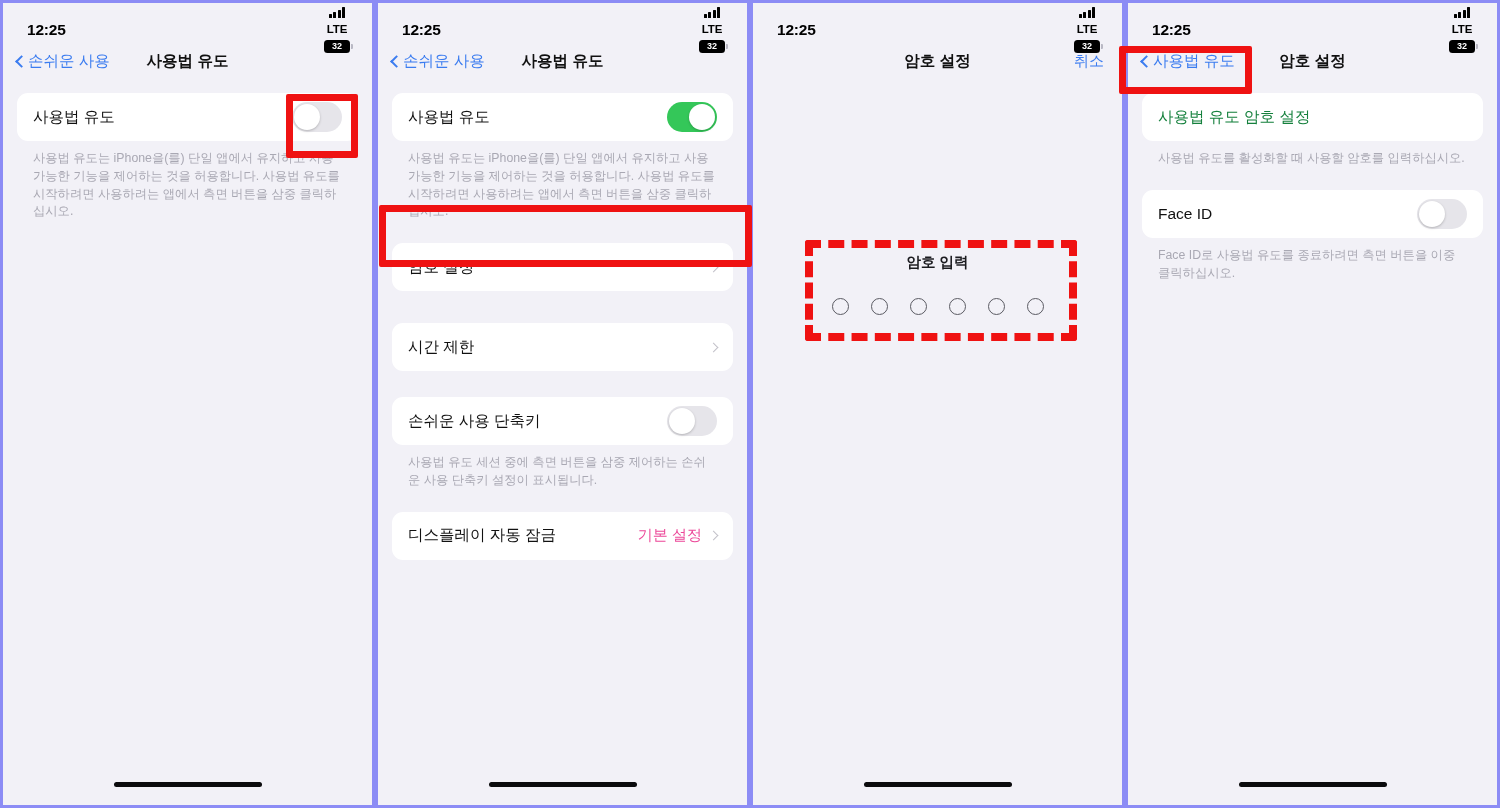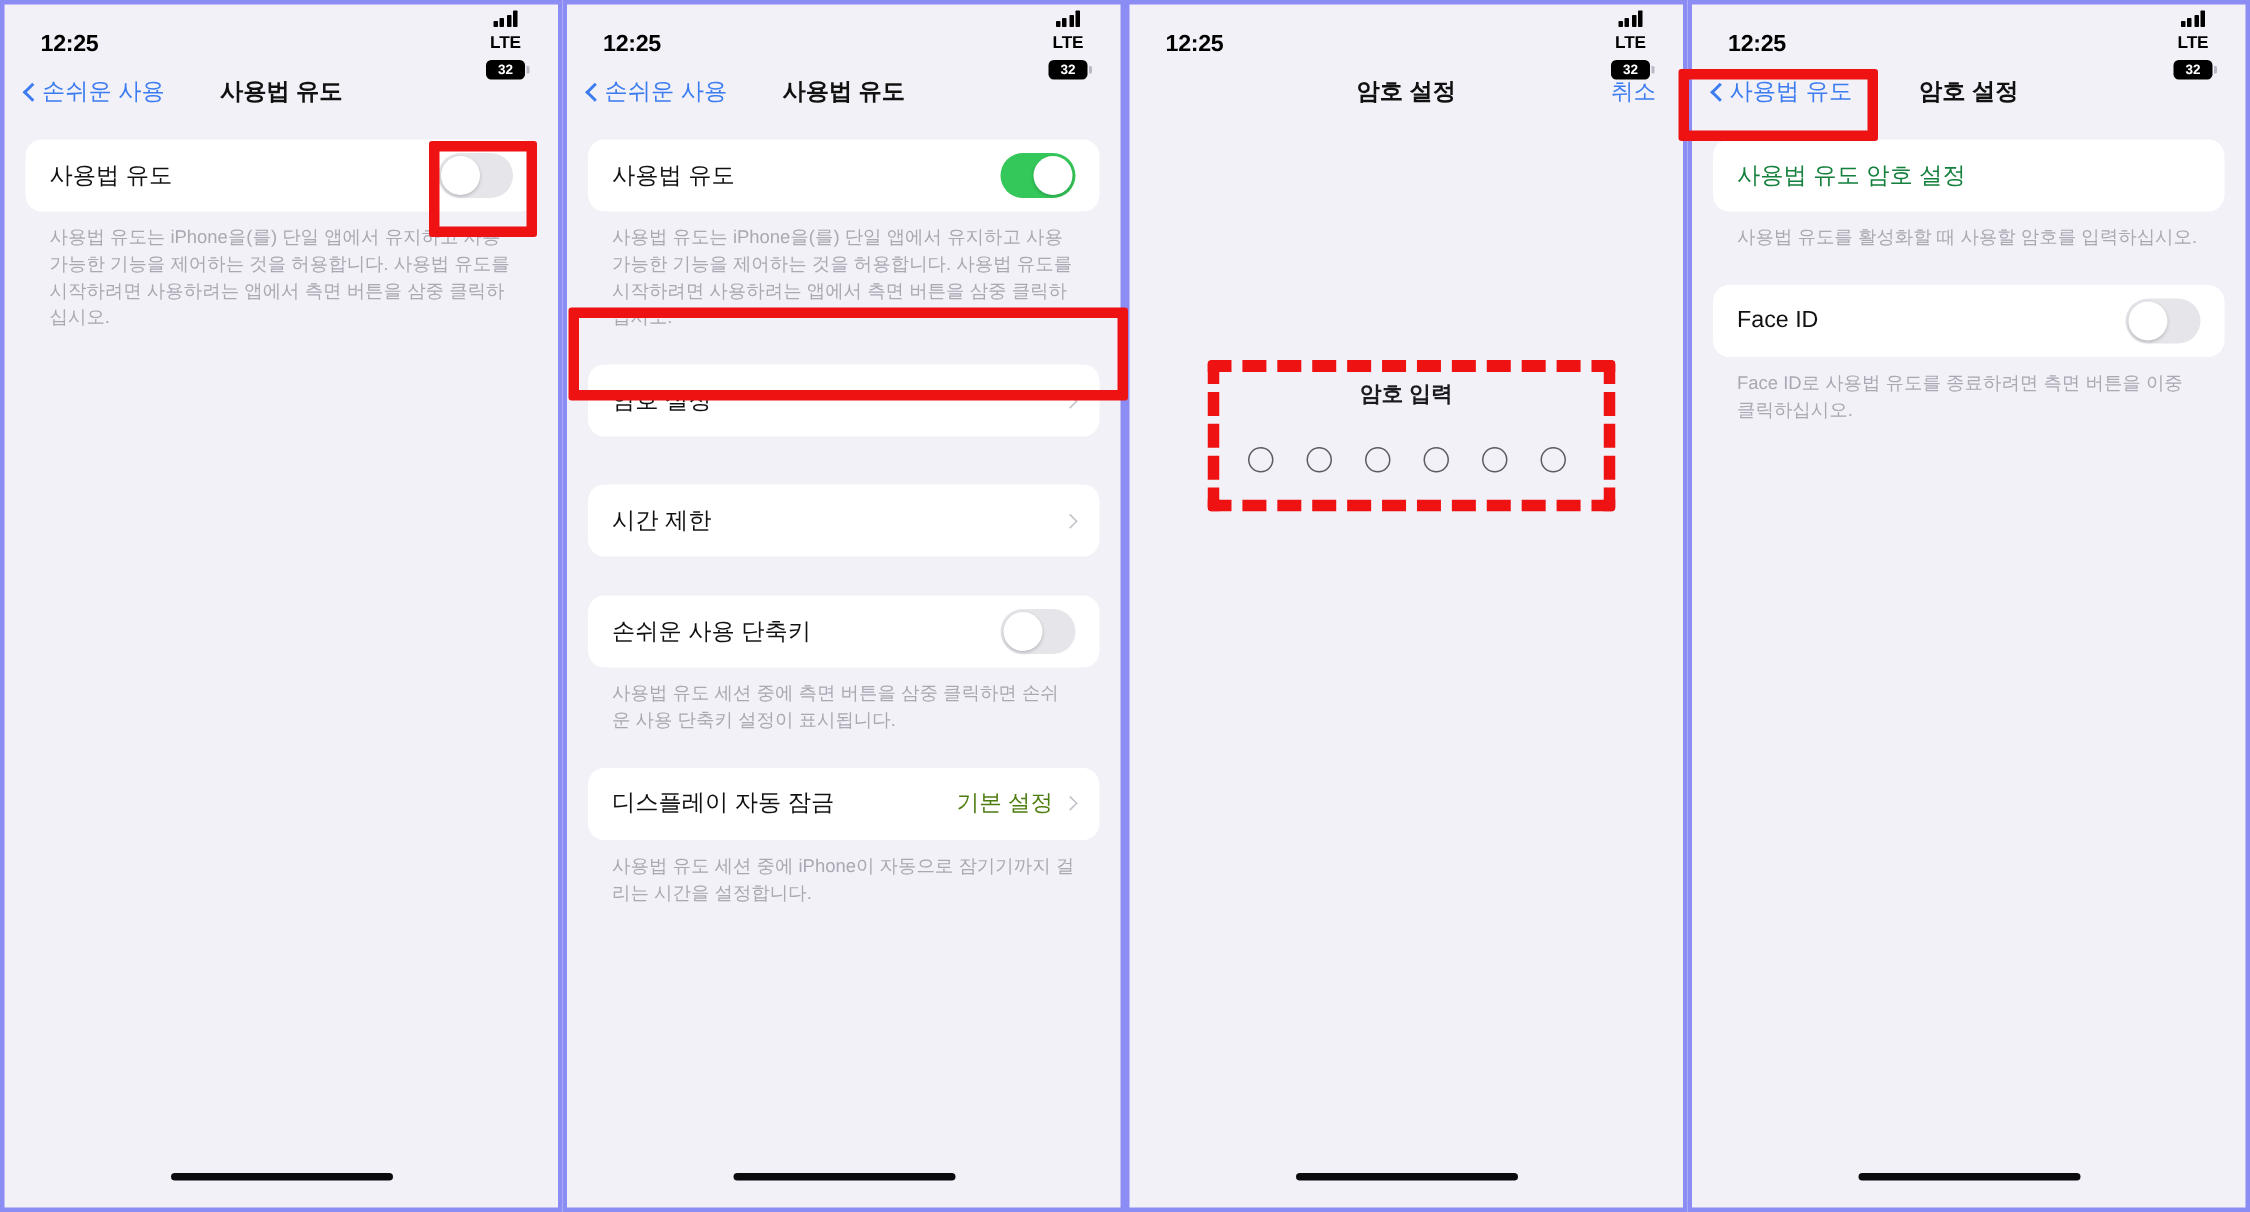--- a/index.html
+++ b/index.html
@@ -75,21 +75,21 @@
     background:#fff; border-radius:11px;
     margin-top:12px; overflow:hidden;
   }
   .row {
     display:flex; align-items:center;
     height:48px; padding:0 16px;
     font-size:15.5px; color:#111;
   }
   .row.link-blue { color:#15803d; }
   .row .rlabel { flex:1; }
-  .row .rvalue { color:#4d7c0f; font-size:15px; margin-right:8px; }
+  .row .rvalue { color:#ec4899; font-size:15px; margin-right:8px; }
   .chev-r {
     width:7px; height:7px;
     border-top:1.8px solid #c2c1c9; border-right:1.8px solid #c2c1c9;
     transform:rotate(45deg);
   }
   .desc {
     font-size:12.3px; line-height:1.45;
     color:#a9a8b3; padding:9px 16px 0 16px;
   }
 
@@ -232,30 +232,29 @@
       </div>
 
       <div class="card" style="margin-top:26px;">
         <div class="row">
           <span class="rlabel">손쉬운 사용 단축키</span>
           <span class="toggle">
               <span class="knob"></span>
             </span>
         </div>
       </div>
-      <div class="desc">사용법 유도 세션 중에 측면 버튼을 삼중 클릭하면 손쉬운 사용 단축키 설정이 표시됩니다.</div>
+      <div class="desc">사용법 유도 세션 중에 측면 버튼을 삼중 제어하는 손쉬운 사용 단축키 설정이 표시됩니다.</div>
 
       <div class="card" style="margin-top:22px;">
         <div class="row">
           <span class="rlabel">디스플레이 자동 잠금</span>
           <span class="rvalue">기본 설정</span>
           <span class="chev-r"></span>
         </div>
       </div>
-      <div class="desc">사용법 유도 세션 중에 iPhone이 자동으로 잠기기까지 걸리는 시간을 설정합니다.</div>
     </div>
 
     <div class="annot-solid" style="left:1px; top:202px; width:373px; height:62px;"></div>
     <div class="home-ind"></div>
   </div>
 
   <div class="phone">
     <div class="statusbar">
       <div class="sb-time">12:25</div>
       <div class="sb-right">

